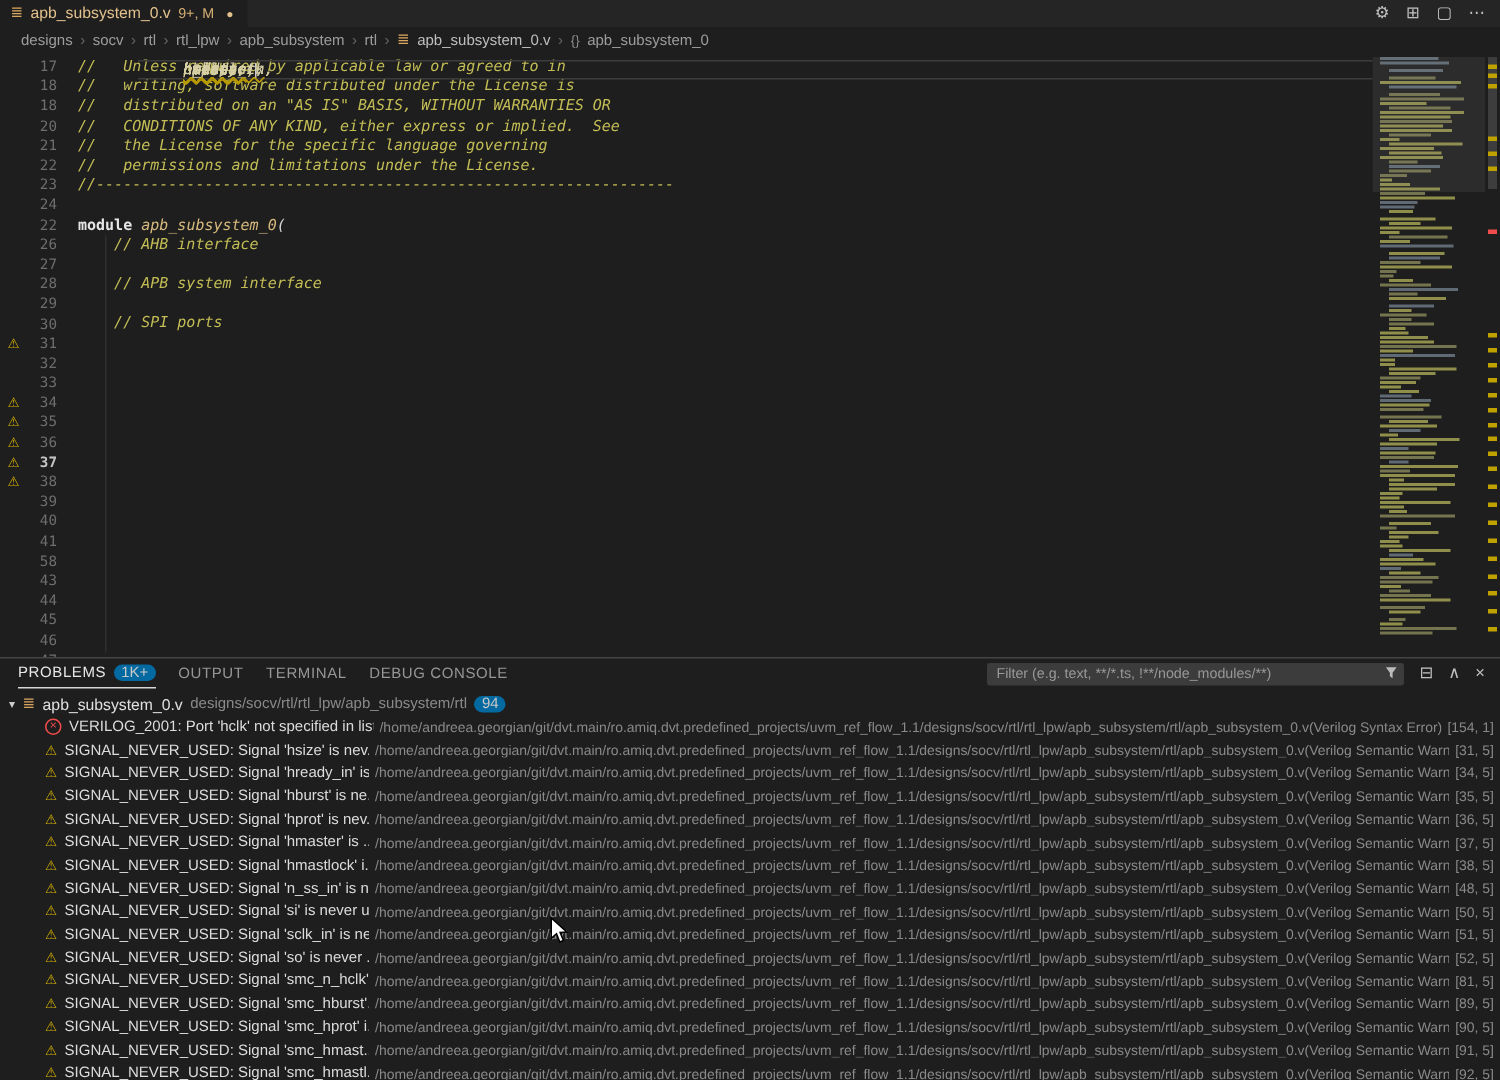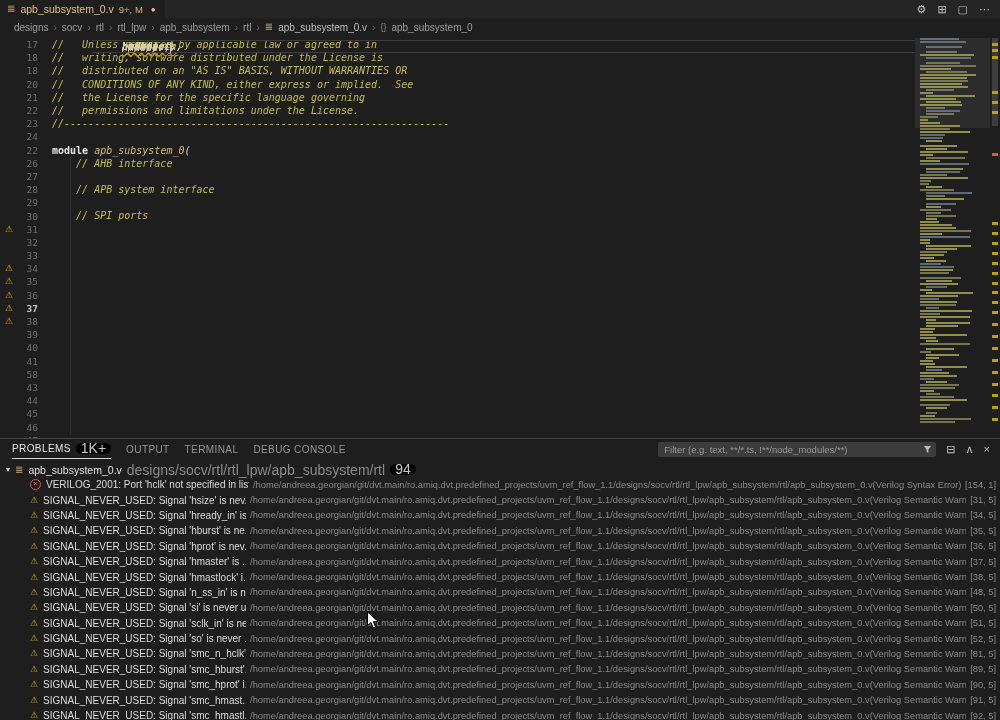--- a/index.html
+++ b/index.html
@@ -48,32 +48,32 @@
   .ruler{position:absolute;top:0;right:0;width:10px;height:402px;background:#1e1e1e;}
   .ruler-mark{position:absolute;left:2px;width:6px;height:3px;}
   .ruler-thumb{position:absolute;left:2px;top:2px;width:6px;height:88px;background:rgba(121,121,121,0.35);}
 
   
   .panel{position:absolute;top:438px;left:0;right:0;bottom:0;background:#1e1e1e;border-top:1px solid #444;}
   .panel-header{height:20px;display:flex;align-items:center;padding:0 8px 0 12px;}
   .panel-tabs{display:flex;gap:15px;height:20px;align-items:center;}
   .ptab{font-size:10px;color:#969696;letter-spacing:0.4px;display:flex;align-items:center;gap:5px;height:20px;box-sizing:border-box;cursor:default;}
   .ptab.active{color:#e7e7e7;border-bottom:1px solid #d7d7d7;}
-  .pbadge{background:#000000;color:#c8c8c8;font-size:14px;padding:1px 5px;border-radius:8px;line-height:9px;letter-spacing:0;}
+  .pbadge{background:#0369a1;color:#c8c8c8;font-size:10px;padding:1px 5px;border-radius:8px;line-height:9px;letter-spacing:0;}
   .filter{margin-left:auto;width:270px;height:15px;background:#3c3c3c;border-radius:2px;display:flex;align-items:center;padding:0 4px;}
   .filter input{flex:1;background:transparent;border:none;outline:none;color:#cccccc;font-size:9.5px;font-family:"Liberation Sans",sans-serif;padding:0 2px;min-width:0;}
   .filter input::placeholder{color:#989898;}
   .panel-icons{display:flex;gap:10px;color:#c0c0c0;font-size:11px;padding-left:10px;padding-right:2px;}
   .panel-icons span{line-height:20px;cursor:default;}
 
   .problems{position:absolute;top:20px;left:0;right:0;bottom:0;overflow:hidden;padding-top:3px;}
   .group-row{height:15px;display:flex;align-items:center;gap:5px;padding-left:6px;white-space:nowrap;}
   .chev{color:#cccccc;font-size:8px;}
   .group-file{color:#e0e0e0;font-size:10.5px;}
-  .group-path{color:#8a8a8a;font-size:14px;}
+  .group-path{color:#8a8a8a;font-size:10px;}
   .problem-row{height:15.4px;display:flex;align-items:center;padding-left:30px;white-space:nowrap;overflow:hidden;box-sizing:border-box;}
   .err-icon{width:9px;height:9px;border:1px solid #f14c4c;border-radius:50%;color:#f14c4c;font-size:8px;line-height:8px;text-align:center;flex:none;margin-right:5px;font-style:normal;}
   .warn-icon{color:#d5b100;font-size:9px;flex:none;margin-right:5px;font-style:normal;line-height:1;}
   .p-msg{flex:none;width:203px;overflow:hidden;color:#dcdcdc;font-size:10px;}
   .p-path{flex:0 1 auto;overflow:hidden;color:#8a8a8a;font-size:9.3px;margin-left:4px;}
   .p-pos{flex:none;color:#8a8a8a;font-size:9.3px;margin-left:4px;padding-right:4px;}
 
   .mouse{position:absolute;left:366px;top:611px;z-index:50;}
 </style>
 </head>

